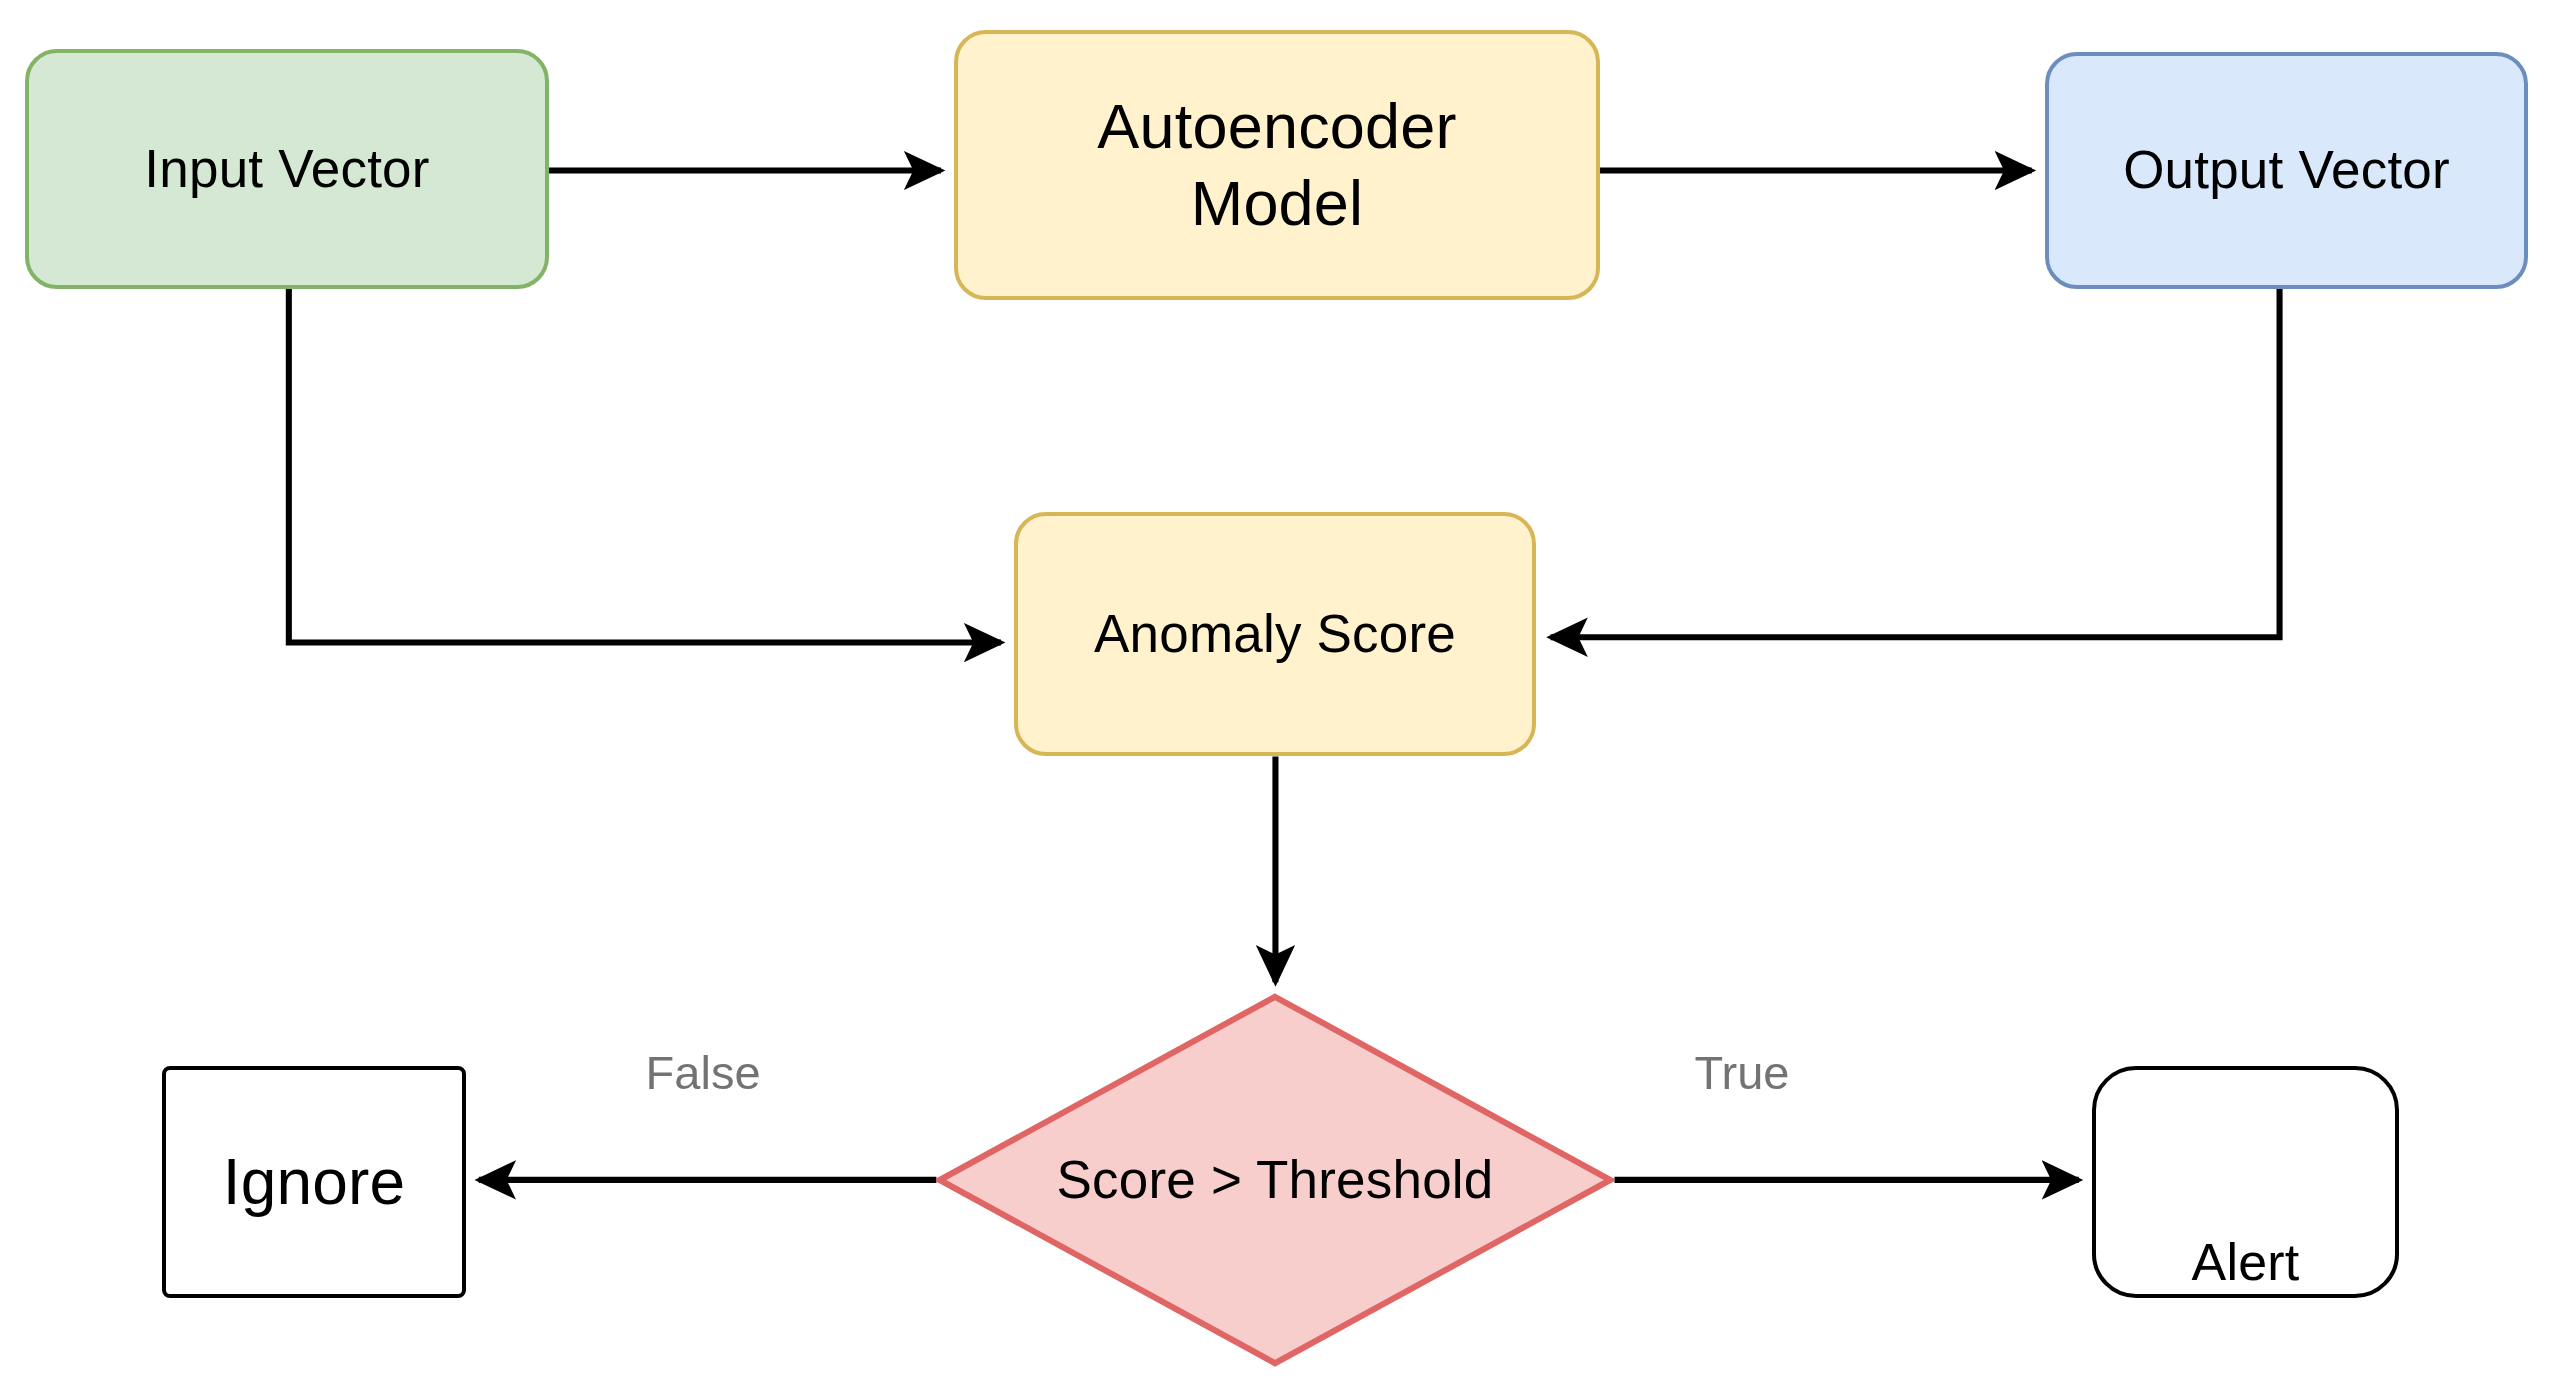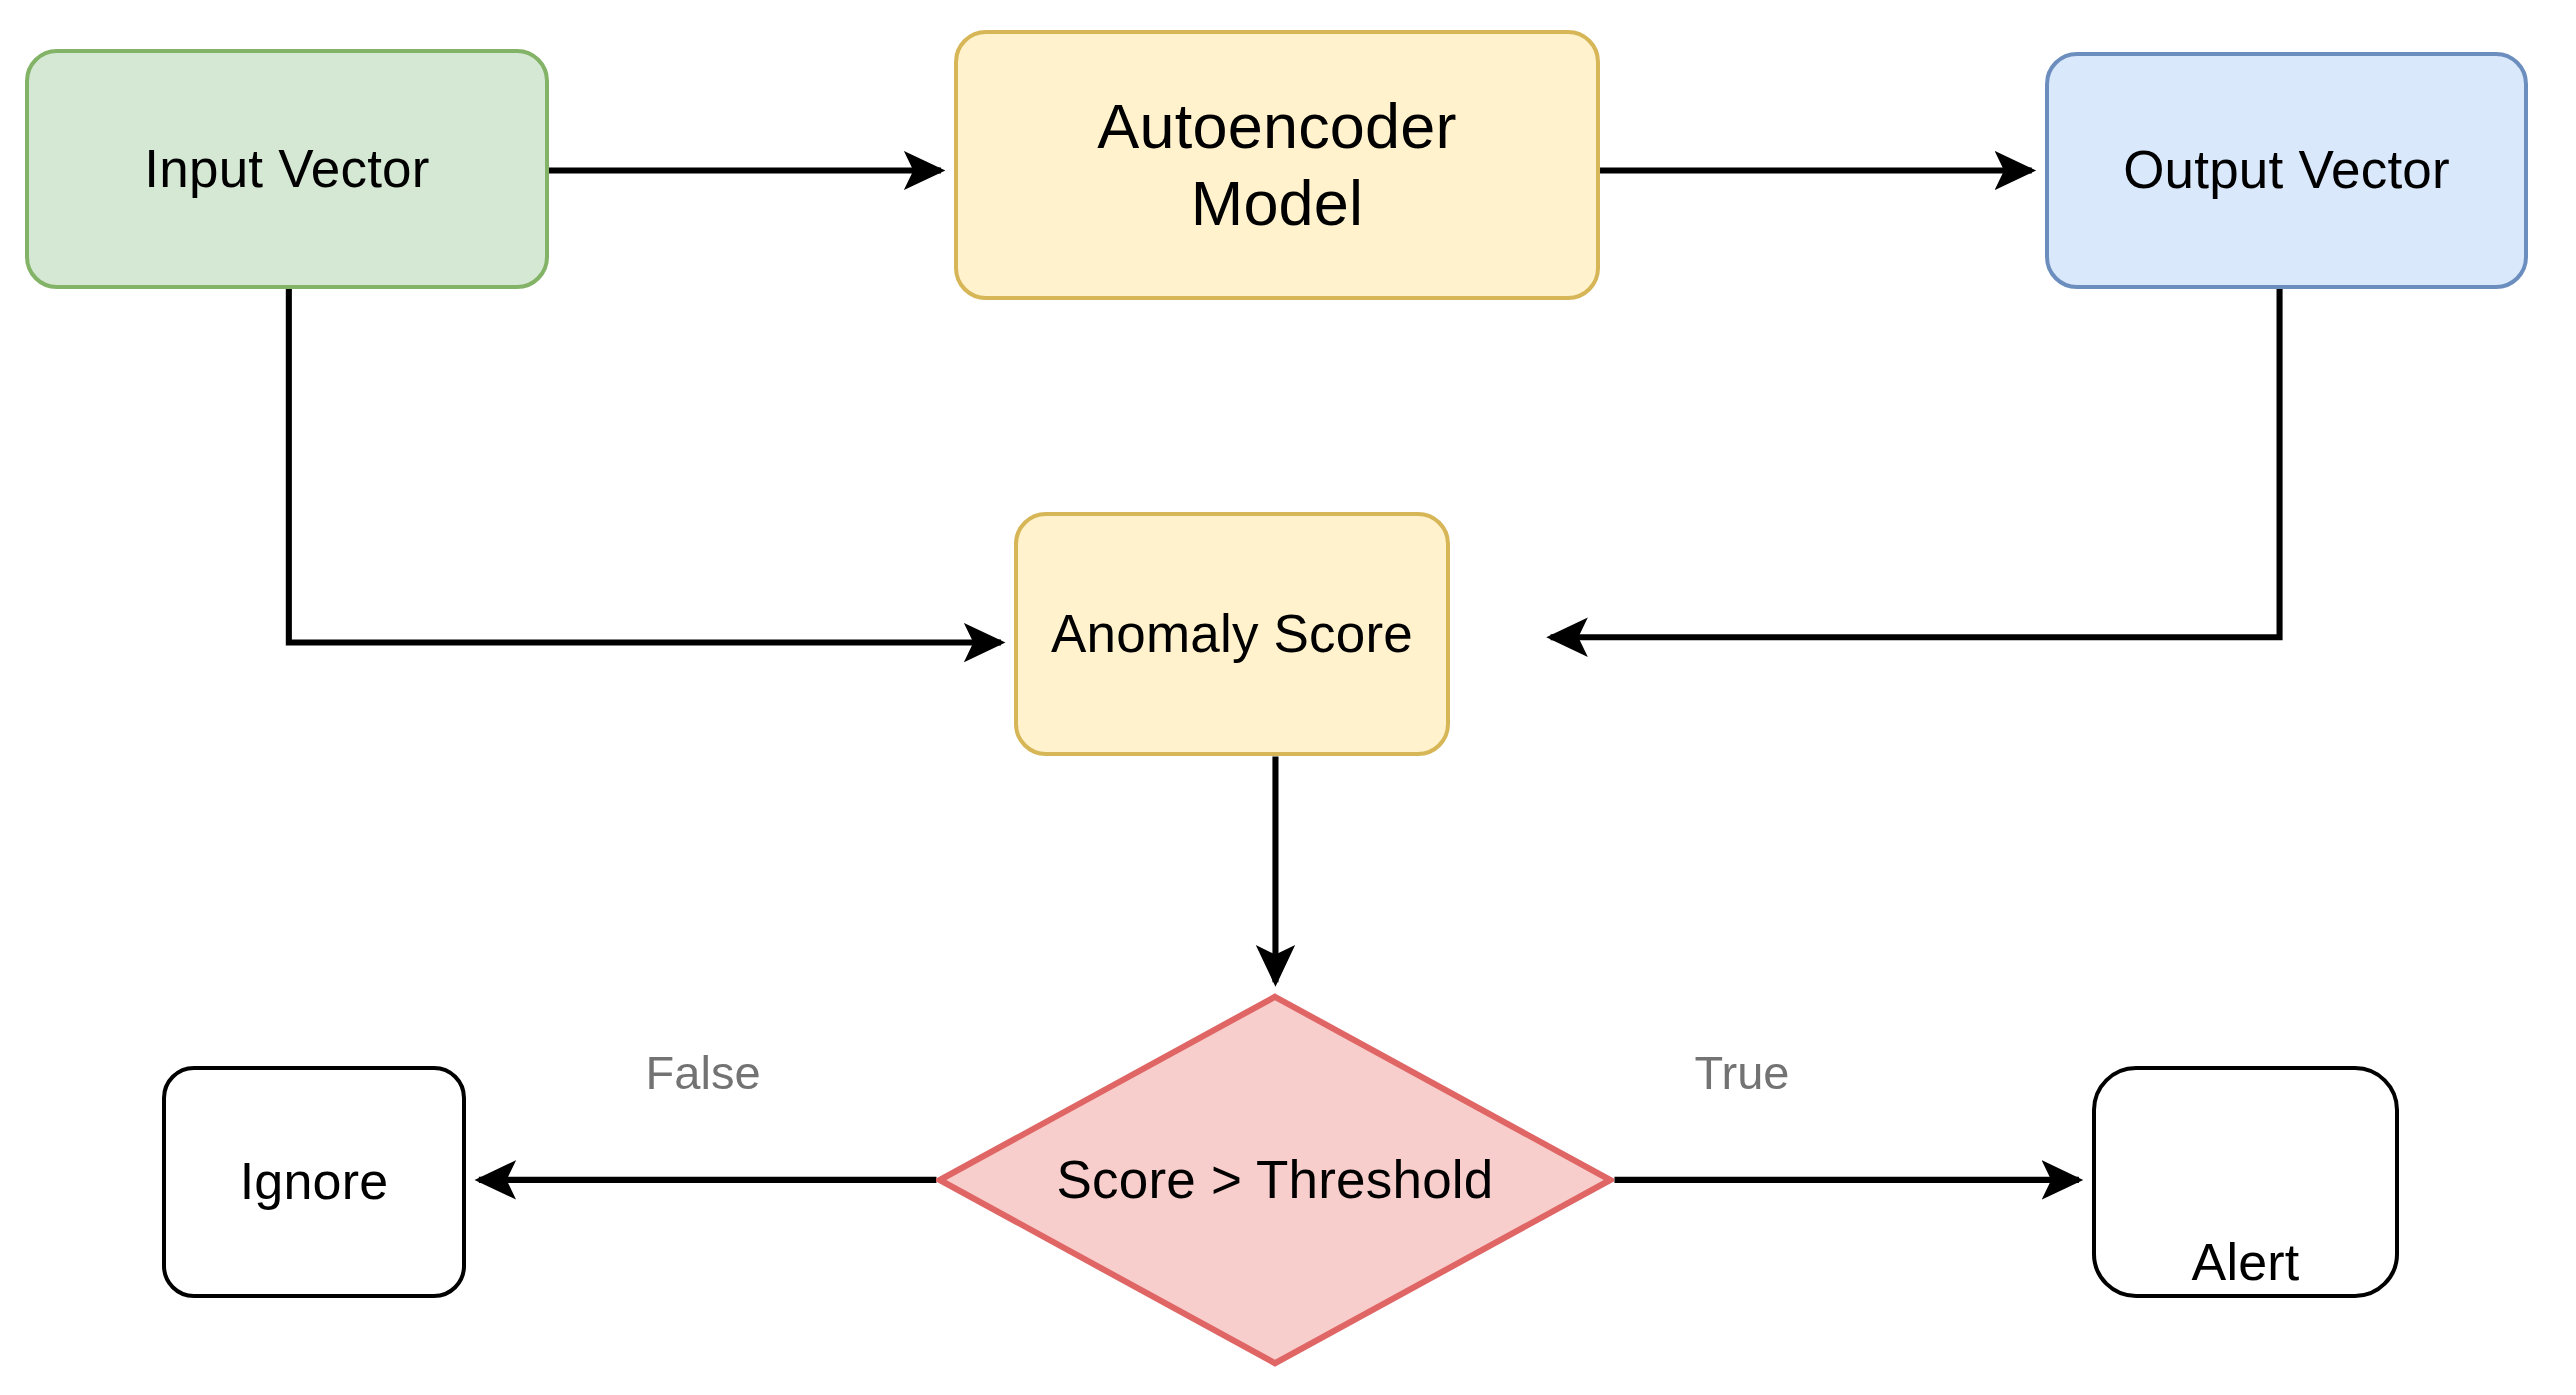--- a/index.html
+++ b/index.html
@@ -57,32 +57,32 @@
     font-size: 63px;
   }
   .n-output {
     left: 2045px; top: 52px; width: 483px; height: 237px;
     background: #dae8fc;
     border: 4.6px solid #6c8ebf;
     border-radius: 32px;
     font-size: 53px;
   }
   .n-anomaly {
-    left: 1014px; top: 512px; width: 436px; height: 244px;
+    left: 1014px; top: 512px; width: 522px; height: 244px;
     background: #fff2cc;
     border: 4.6px solid #d6b656;
     border-radius: 32px;
     font-size: 53px;
   }
   .n-ignore {
     left: 162px; top: 1066px; width: 304px; height: 232px;
     background: #ffffff;
     border: 4.6px solid #000000;
-    border-radius: 32px;
-    font-size: 52px;
+    border-radius: 8px;
+    font-size: 64px;
   }
   .n-alert {
     left: 2092px; top: 1066px; width: 307px; height: 232px;
     background: #ffffff;
     border: 4.6px solid #000000;
     border-radius: 44px;
     font-size: 52px;
     align-items: flex-end;
   }
 

